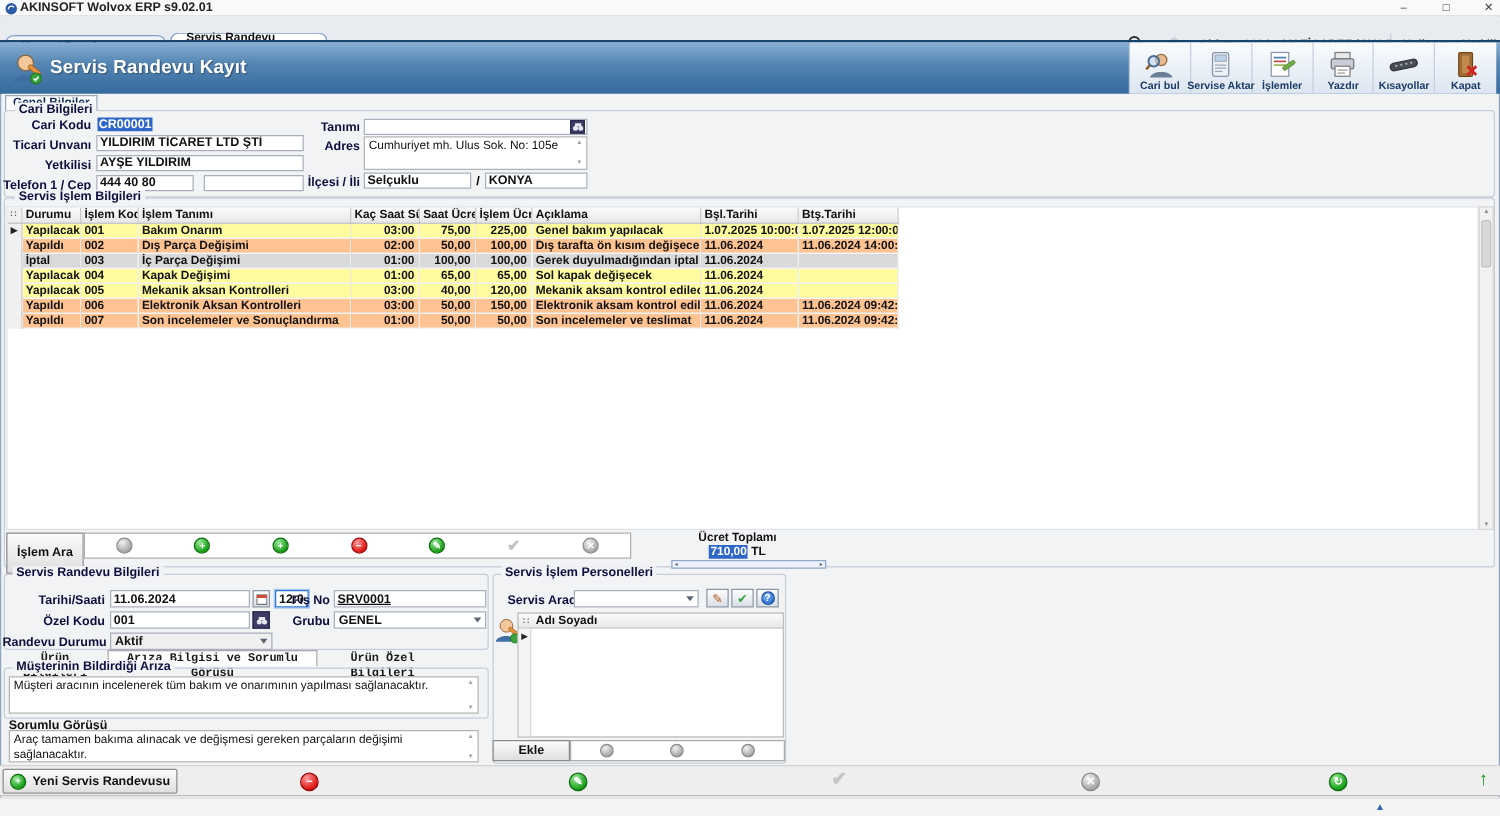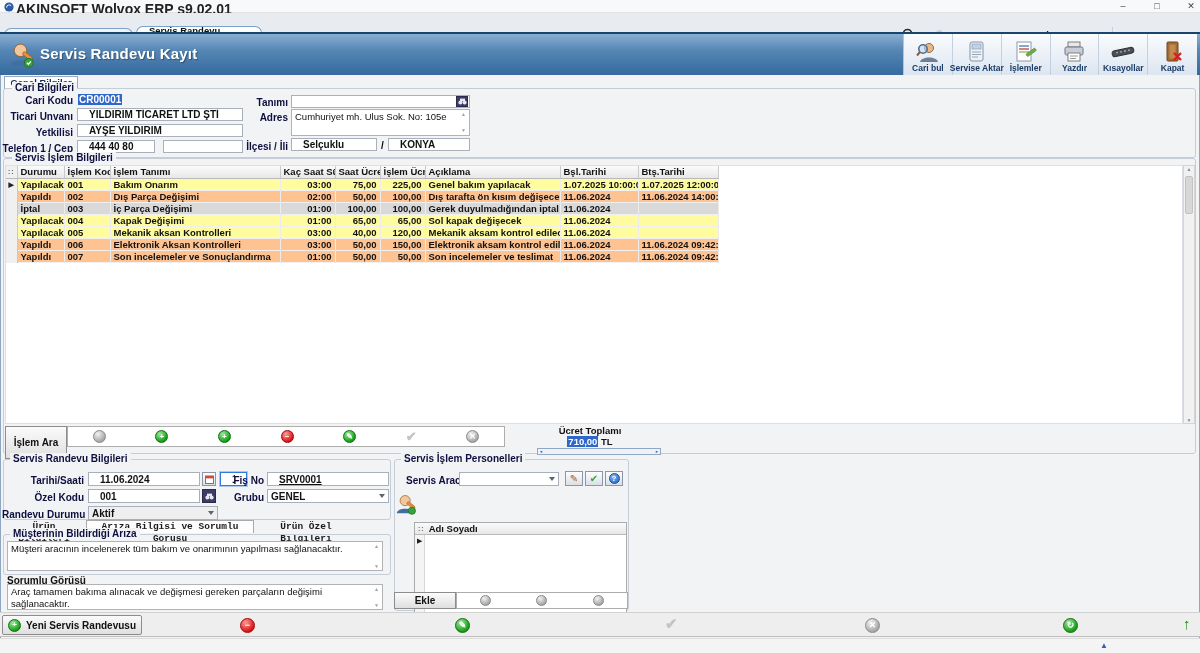--- a/index.html
+++ b/index.html
@@ -3,27 +3,27 @@
 <meta charset="utf-8">
 <style>
   * { margin:0; padding:0; box-sizing:border-box; }
   body { font-family:"Liberation Sans", sans-serif; background:#888; }
   #app { position:relative; width:1200px; height:653px; background:#F2F3F5; overflow:hidden;
          font-family:"Liberation Sans", sans-serif;
          box-shadow: inset 1px 0 #8FA6C2, inset -1px 0 #8FA6C2, inset 0 -1px #8FA6C2; }
   .abs { position:absolute; }
   .lbl { font-size:10px; font-weight:bold; color:#0E0E3F; text-align:right; white-space:nowrap; }
   .inp { border:1px solid #A8B0BC; background:#fff; font-family:"Liberation Sans",sans-serif;
-         font-size:10px; font-weight:bold; color:#111; padding:0 11px; outline:none; }
+         font-size:10px; font-weight:bold; color:#111; padding:0 2px; outline:none; }
   .sel { background:#2E66C9; color:#fff; padding:0 1px; }
   .fs  { border:1px solid #C5CDD9; border-radius:3px; }
   .leg { background:#F2F3F5; padding:0 3px; font-size:10px; font-weight:bold; color:#0E0E3F; white-space:nowrap; }
   
   #titlebar { left:0; top:0; width:1200px; height:13px; background:#F8F9FA; border-bottom:1px solid #E3E3E3; }
-  #titlebar .t { position:absolute; left:16px; top:1px; font-size:14px; font-weight:bold; color:#222; }
+  #titlebar .t { position:absolute; left:16px; top:1px; font-size:10px; font-weight:bold; color:#222; }
   .winbtn { position:absolute; top:0; width:30px; height:13px; text-align:center; font-size:9px; color:#444; line-height:13px; cursor:default; }
   
   #tabstrip { left:0; top:13px; width:1200px; height:19px; background:#E8ECF1; }
   .ftab { position:absolute; display:flex; align-items:center; gap:6px; padding:0 8px 0 12px;
           border:1px solid #7DA2C9; border-bottom:none; border-radius:7px 7px 0 0; font-size:9.5px; color:#333; }
   .ftab .x { color:#777; font-size:8px; }
   #tab1 { left:4px; top:15px; width:129px; height:17px; background:#F0F3F7; }
   #tab2 { left:136px; top:13px; width:126px; height:19px; background:#FFFFFF; font-weight:bold; color:#111; }
   #topbar-right span { font-size:9.5px; font-weight:bold; color:#1A1A1A; }
   
@@ -81,21 +81,21 @@
   .dtab.active { background:#FDFDFD; border:1px solid #A9A9A9; border-bottom:none; height:13px; }
   .tarea { position:absolute; border:1px solid #B3B3B3; background:#fff; font-size:9.5px; color:#111; padding:1px 12px 1px 3px;
            font-family:"Liberation Sans",sans-serif; overflow:hidden; line-height:12px; }
   
   #bottombar { left:0; top:612px; width:1200px; height:25px; background:#EEEEEE; border-top:1px solid #D2D2D2; border-bottom:1px solid #BEBEBE; }
   #statusbar { left:0; top:638px; width:1200px; height:15px; background:#F4F4F4; border-top:1px solid #DCDCDC; }
   .bico { position:absolute; top:5px; }
   .sph.big { width:15px; height:15px; font-size:9px; }
   #pgrid-head { display:flex; align-items:center; gap:4px; background:linear-gradient(#FBFBFB,#E7E7E7);
                 border-bottom:1px solid #B9B9B9; height:12px; font-size:9.5px; font-weight:bold; color:#111; padding:0 3px; }
-  #personel-grid { background:#fff; border:1px solid #ABABAB;margin-top:32px; }
+  #personel-grid { background:#fff; border:1px solid #ABABAB; }
   .focus-blue { border:1px solid #2F79E0 !important; box-shadow:0 0 0 1px rgba(47,121,224,.35); }
 </style>
 </head>
 <body>
 
 <div id="app">
 
   <div class="abs" id="titlebar">
     <svg class="abs" style="left:4px;top:2px" width="10" height="10">
       <circle cx="5" cy="5" r="4.6" fill="#2B5AA6"></circle>

